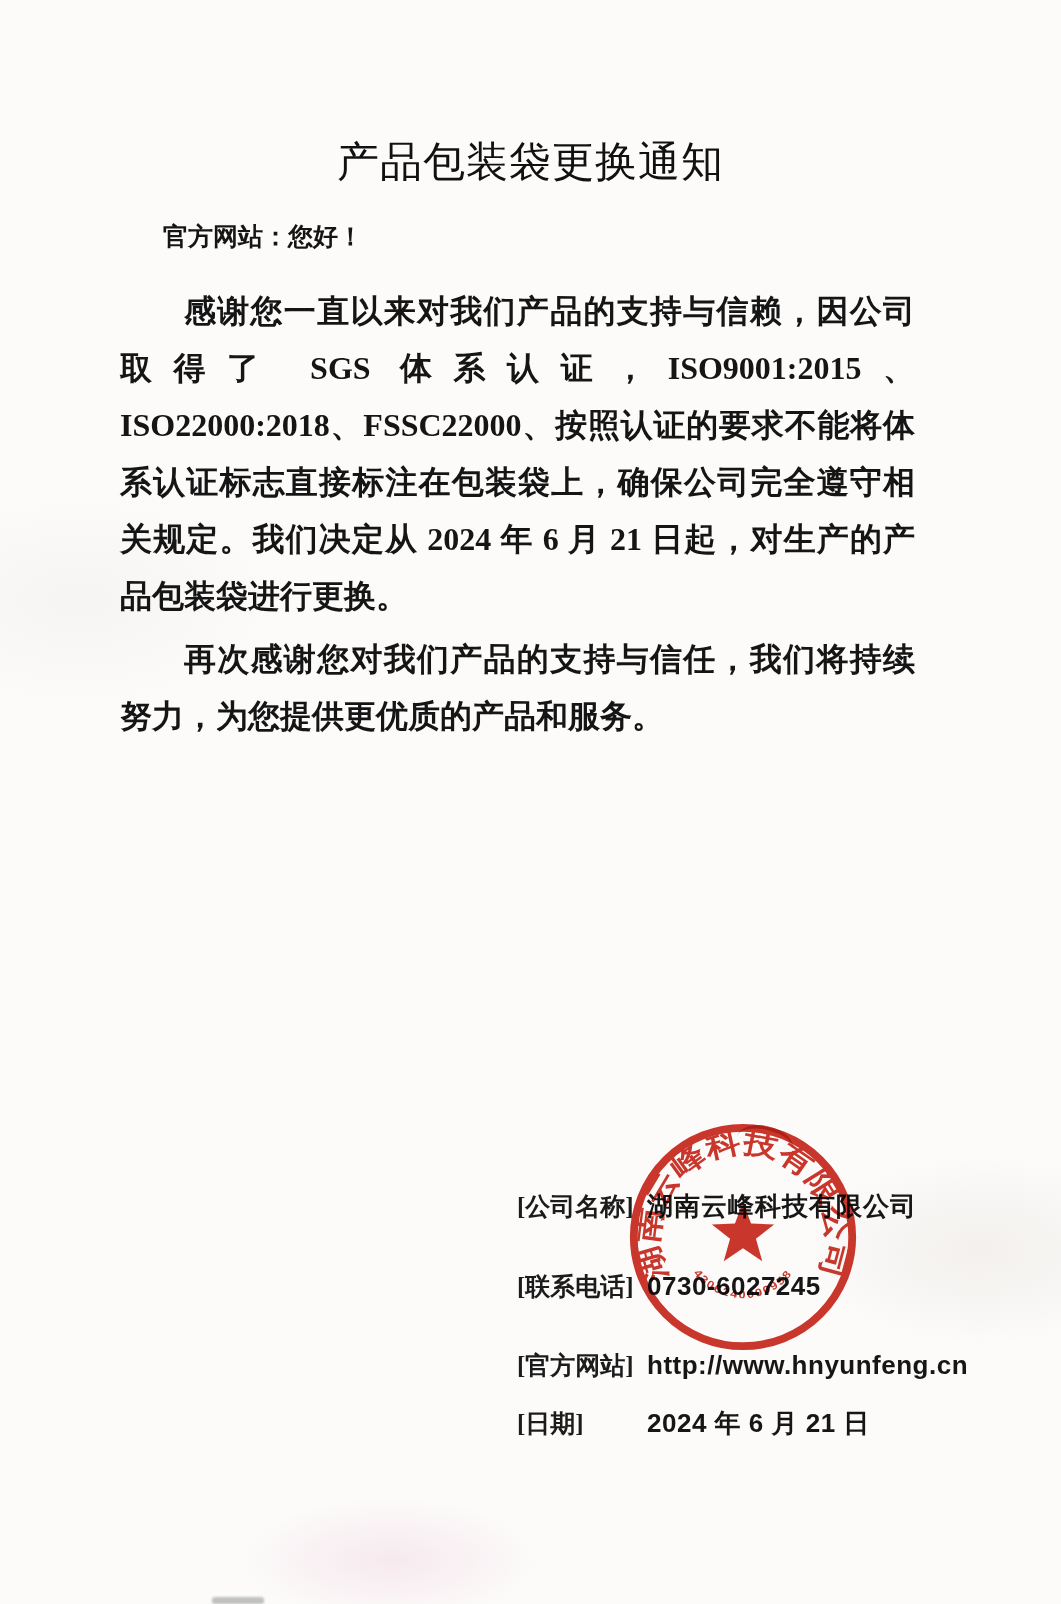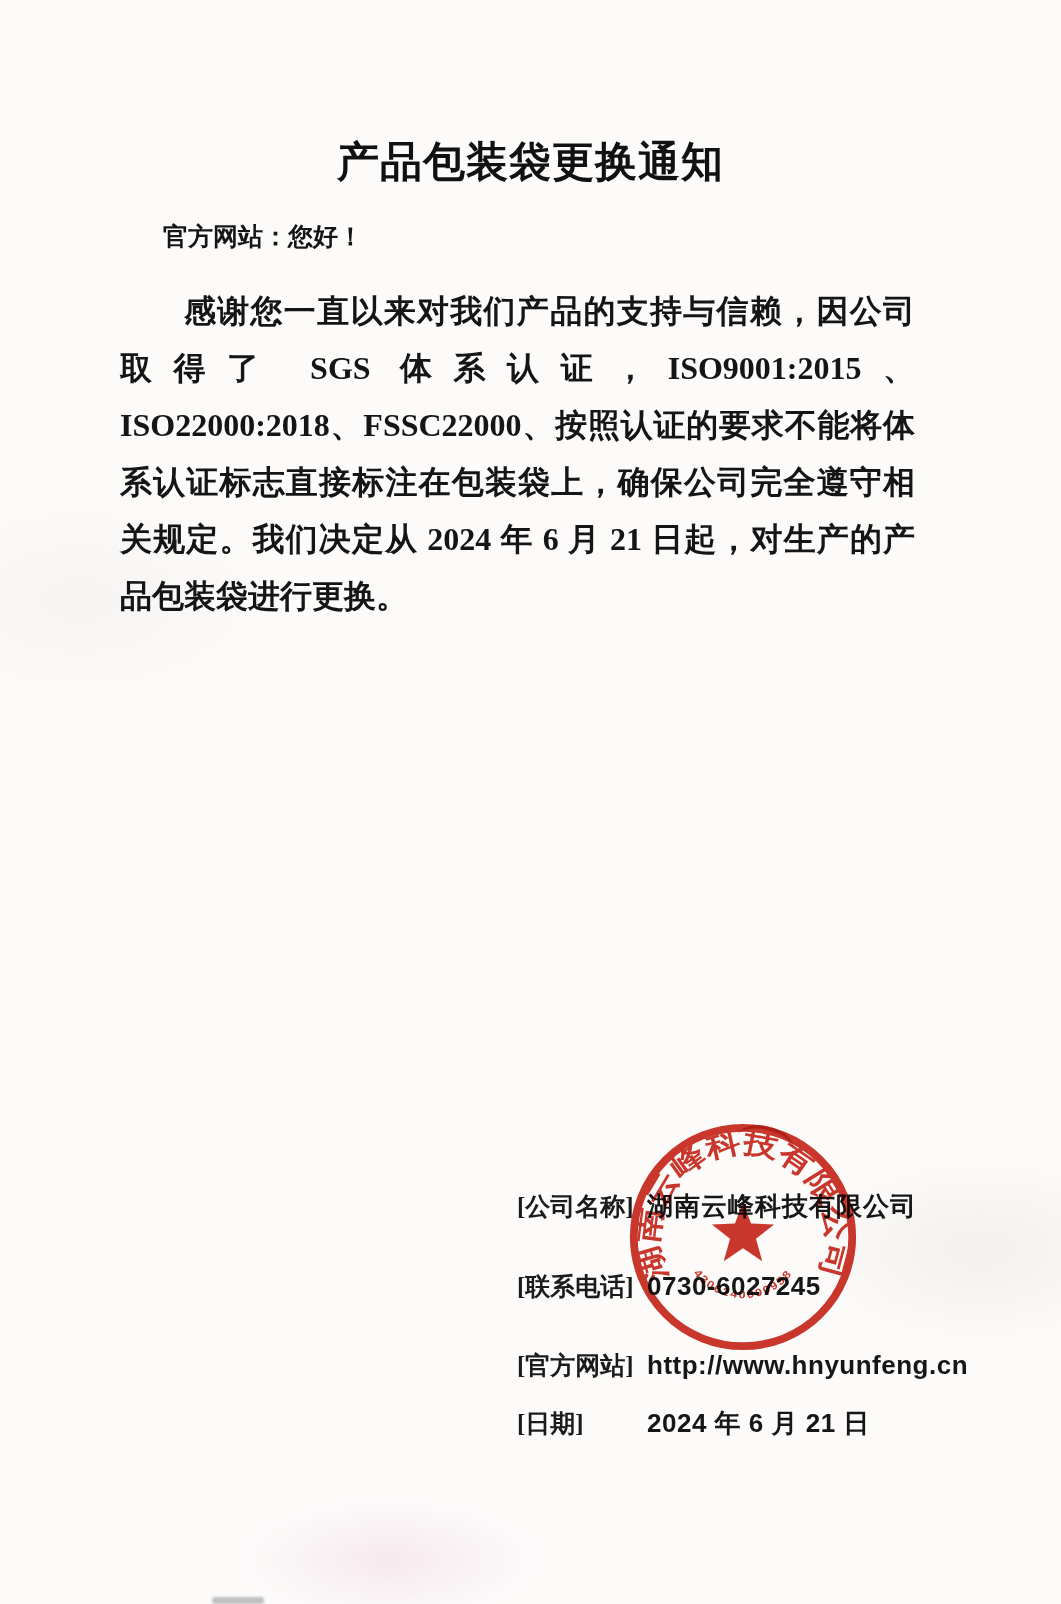--- a/index.html
+++ b/index.html
@@ -13,21 +13,21 @@
       radial-gradient(ellipse 300px 160px at 80px 600px, rgba(228,226,222,.25), rgba(228,226,222,0) 70%),
       #fcfbfa;
     overflow:hidden;
     font-family:"Liberation Sans","DejaVu Sans",sans-serif;
     color:#141414;
   }
   .title{
     position:absolute;top:134px;left:0;width:100%;
     margin:0;text-align:center;
     font-family:"Liberation Serif","DejaVu Serif",serif;
-    font-size:42px;font-weight:700;letter-spacing:1px;color:#111;
+    font-size:42px;font-weight:400;letter-spacing:1px;color:#111;
   }
   .greeting{
     position:absolute;top:220px;left:163px;margin:0;
     font-size:25px;font-weight:700;color:#151515;
   }
   .body-text{
     position:absolute;top:283px;left:120px;width:795px;
   }
   .body-text p{
     margin:0 0 6px 0;
@@ -74,20 +74,21 @@
 <body>
 
 <div class="page">
 
   <h1 class="title">产品包装袋更换通知</h1>
 
   <p class="greeting">官方网站：您好！</p>
 
   <div class="body-text">
     <p>感谢您一直以来对我们产品的支持与信赖，因公司取得了 SGS 体系认证，ISO9001:2015、ISO22000:2018、FSSC22000、按照认证的要求不能将体系认证标志直接标注在包装袋上，确保公司完全遵守相关规定。我们决定从 2024 年 6 月 21 日起，对生产的产品包装袋进行更换。</p>
+    <p>再次感谢您对我们产品的支持与信任，我们将持续努力，为您提供更优质的产品和服务。</p>
   </div>
 
 
   <div class="info-block">
     <div class="info-row">
       <span class="info-label">[公司名称]</span>
       <span class="info-value cjk">湖南云峰科技有限公司</span>
     </div>
     <div class="info-row">
       <span class="info-label">[联系电话]</span>

